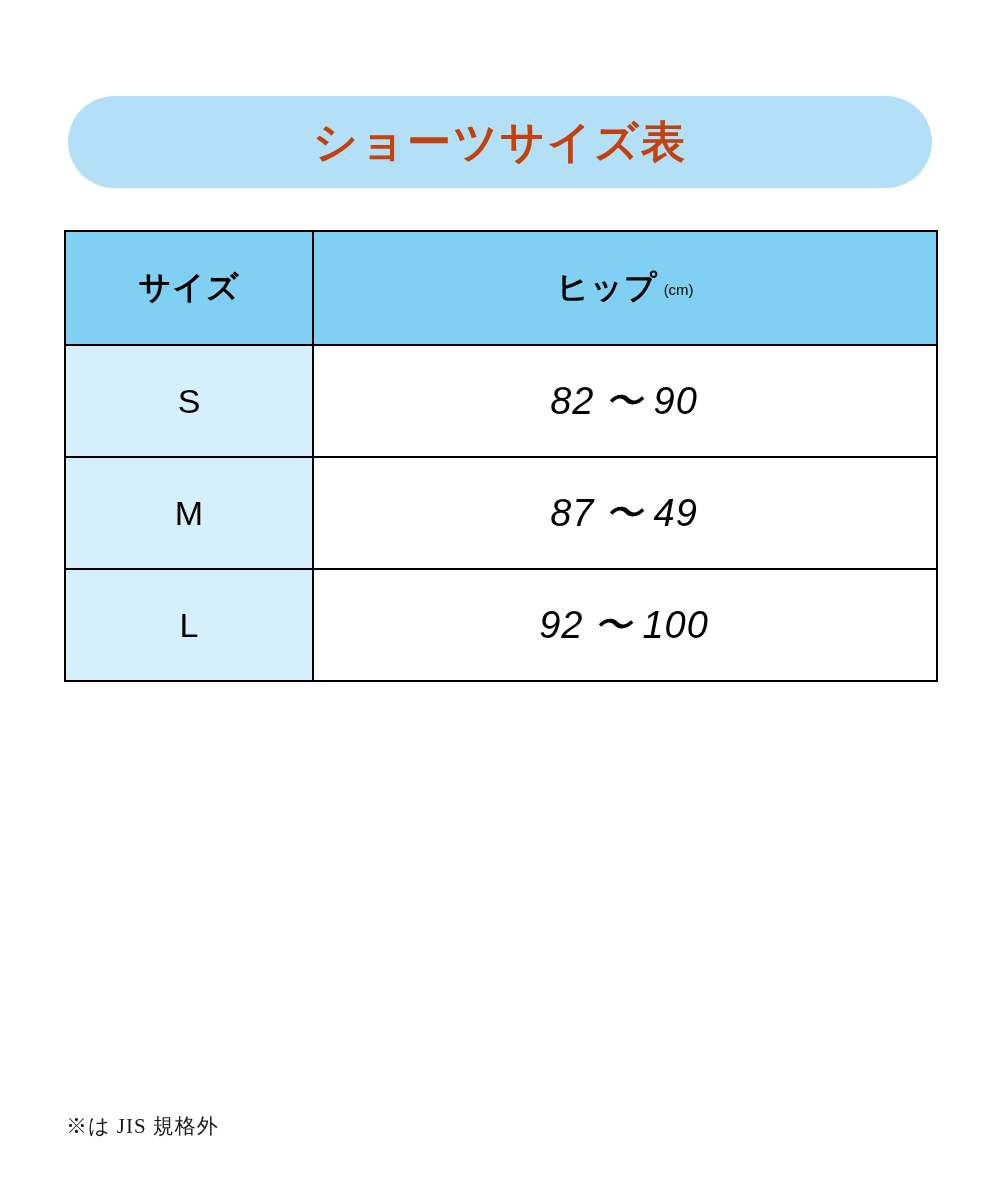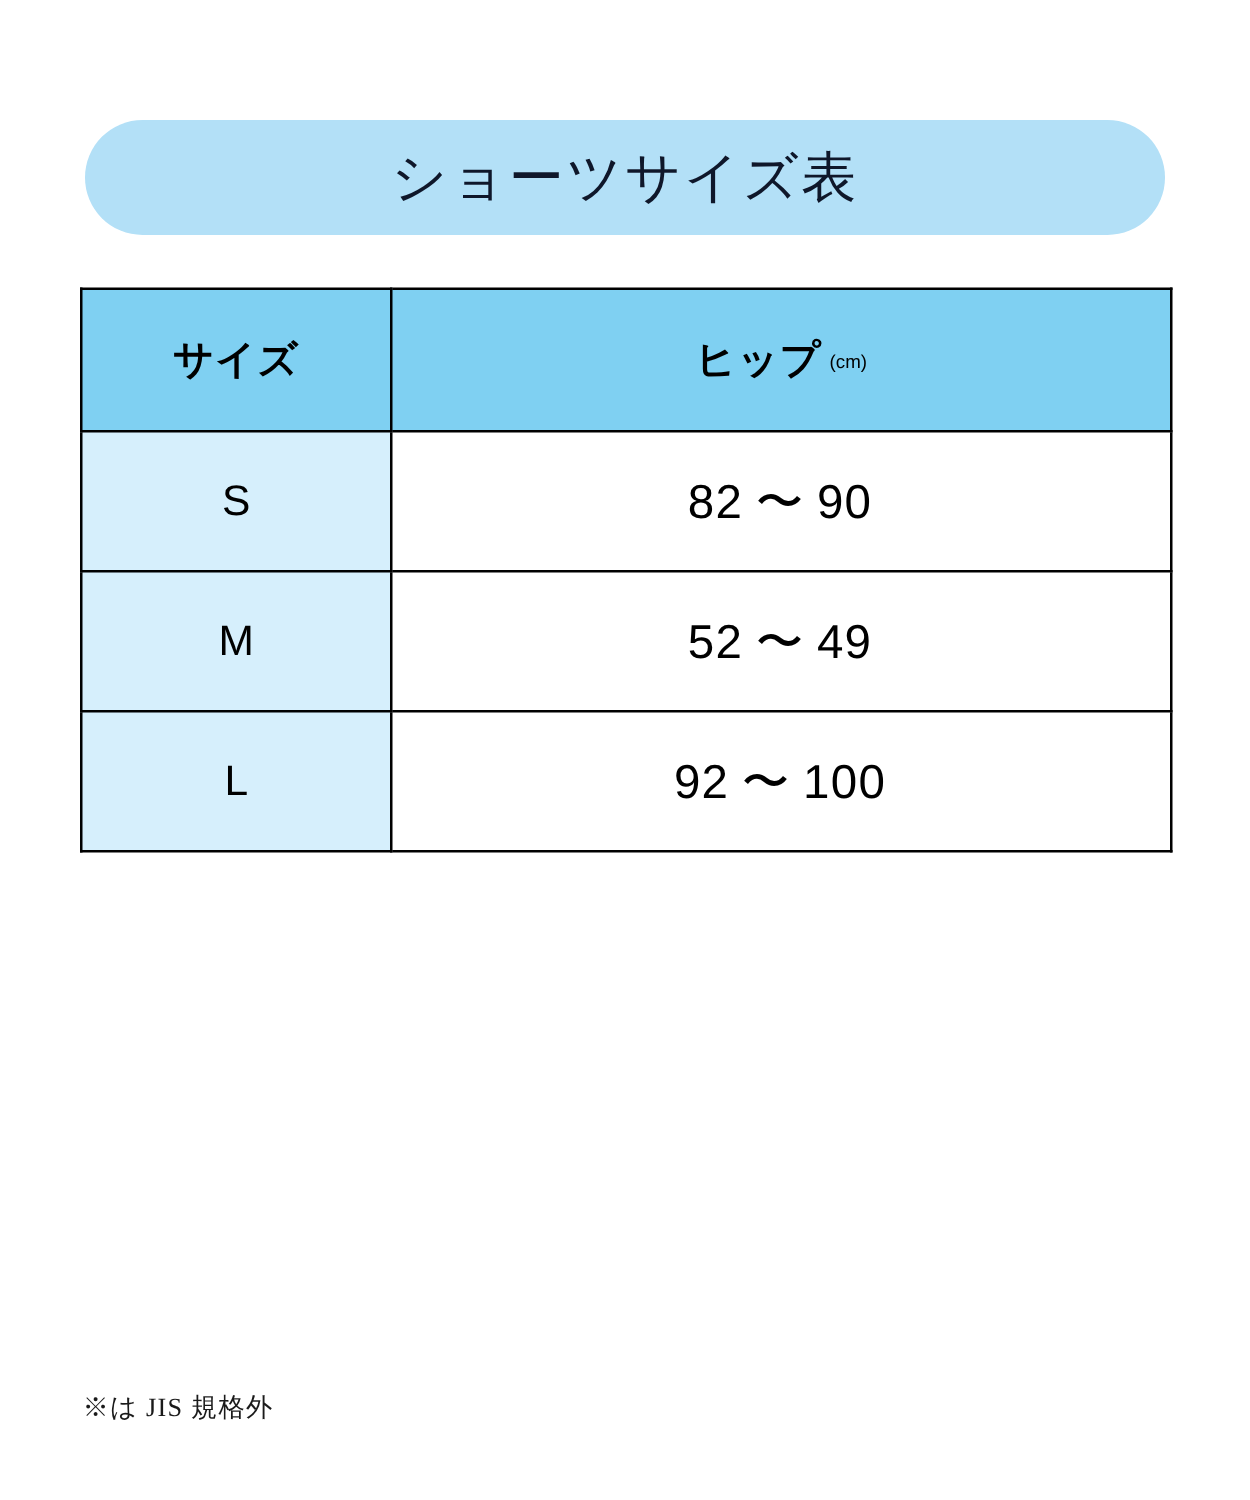--- a/index.html
+++ b/index.html
@@ -27,23 +27,23 @@
     width: 864px;
     height: 92px;
     background: #b3e0f7;
     border-radius: 46px;
     display: flex;
     align-items: center;
     justify-content: center;
   }
   .title-pill .title-text {
     font-size: 44px;
-    font-weight: normal;
+    font-weight: bold;
     letter-spacing: 2px;
-    color: #0f172a;
+    color: #c2410c;
   }
   .size-table {
     position: absolute;
     left: 64px;
     top: 230px;
     width: 872px;
     border-collapse: collapse;
     table-layout: fixed;
   }
   .size-table th,
@@ -79,20 +79,21 @@
     font-size: 36px;
     background: #ffffff;
   }
   .size-table tbody td.size-cell {
     background: #d6effc;
     font-size: 34px;
   }
   .size-table tbody td.hip-cell {
     font-size: 38px;
     letter-spacing: 1px;
+    font-style: italic;
   }
   .hip-cell .tilde {
     margin: 0 10px;
   }
   .hip-cell .mark {
     font-size: 20px;
     vertical-align: middle;
     margin-left: 2px;
   }
   .note {
@@ -130,21 +131,21 @@
     <tbody>
       <tr>
         <td class="size-cell">S</td>
         <td class="hip-cell">
           <span>82</span><span class="tilde">〜</span><span>90</span><span class="mark"></span>
         </td>
       </tr>
       <tr>
         <td class="size-cell">M</td>
         <td class="hip-cell">
-          <span>52</span><span class="tilde">〜</span><span>49</span><span class="mark"></span>
+          <span>87</span><span class="tilde">〜</span><span>49</span><span class="mark"></span>
         </td>
       </tr>
       <tr>
         <td class="size-cell">L</td>
         <td class="hip-cell">
           <span>92</span><span class="tilde">〜</span><span>100</span><span class="mark"></span>
         </td>
       </tr>
     </tbody>
   </table>

